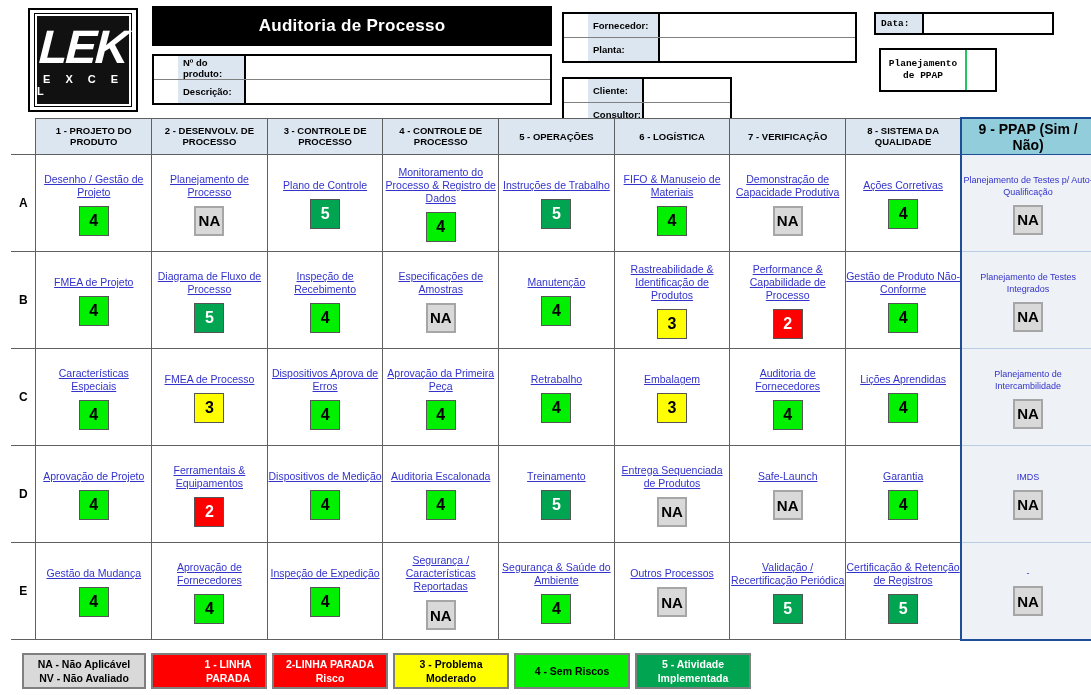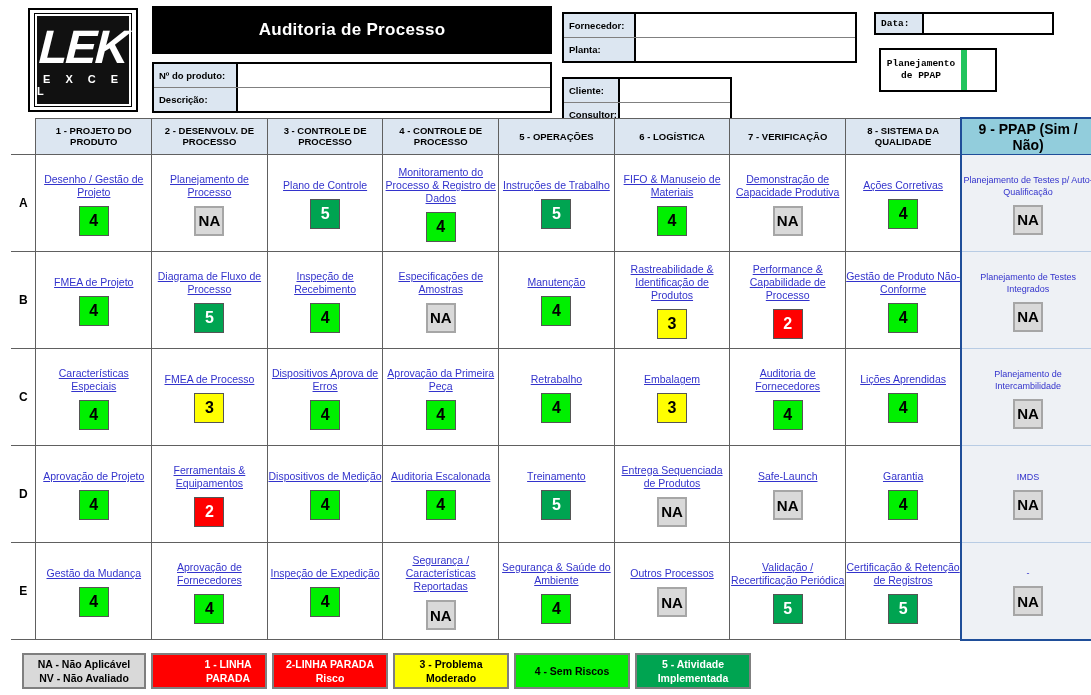--- a/index.html
+++ b/index.html
@@ -32,60 +32,60 @@
     font-style:italic;
     transform:skewX(-3deg);
   }
   .logo-word{
     color:#fff;font-size:11px;font-weight:bold;letter-spacing:6px;
     margin-top:3px;text-indent:6px;
   }
 
   .midcol{margin-left:14px;width:400px;}
   .title-bar{
-    background:#000;color:#fff;height:48px;
+    background:#000;color:#fff;height:40px;
     display:flex;align-items:center;justify-content:center;
     font-size:17px;font-weight:bold;letter-spacing:.3px;
   }
   .fields{margin-top:8px;border:2px solid #000;box-sizing:border-box;}
-  .frow{display:flex;height:23px;border-bottom:1px solid #808080;}
+  .frow{display:flex;height:23px;border-bottom:1px solid #808080;padding-left:24px;}
   .frow:last-child{border-bottom:none;}
   .flab{
     width:78px;background:#dce6f1;border-right:2px solid #000;
     font-size:9.5px;font-weight:bold;display:flex;align-items:center;
     padding-left:5px;box-sizing:border-box;color:#000;
   }
   .fval{flex:1;background:#fff;}
 
   .col3{margin-left:10px;}
   .supbox{border:2px solid #000;box-sizing:border-box;width:295px;}
   .supbox .flab{width:72px;}
 
   .prodbox{margin-left:10px;border:2px solid #000;box-sizing:border-box;width:288px;margin-top:8px;}
-  .prodbox .flab{width:84px;}
+  .prodbox .flab{width:68px;}
 
   .col4{margin-left:10px;font-family:Liberation Mono, monospace;}
   .databox{border:2px solid #000;box-sizing:border-box;width:180px;display:flex;height:23px;}
   .databox .flab{width:48px;}
 
   .resultado{
     margin-top:13px;display:flex;height:44px;width:288px;
     border:2px solid #000;box-sizing:border-box;
   }
   .res-label{flex:1;background:#000;color:#fff;display:flex;align-items:center;justify-content:center;
     font-size:16px;font-weight:bold;letter-spacing:.5px;}
   .res-score{width:44px;background:#ff0000;color:#fff;display:flex;align-items:center;justify-content:center;
     font-size:21px;font-weight:bold;}
 
   .ppapbox{
     margin-left:12px;margin-top:13px;width:118px;height:44px;
     border:2px solid #000;box-sizing:border-box;display:flex;background:#fff;
   }
   .ppap-lab{flex:1;display:flex;align-items:center;justify-content:center;text-align:center;
-    font-size:9.5px;font-weight:bold;line-height:12px;border-right:6px solid #22c55e;}
+    font-size:9.5px;font-weight:bold;line-height:12px;border-right:2px solid #22c55e;}
   .ppap-blank{width:28px;}
 
   
   .gridwrap{position:absolute;left:8px;top:117px;width:1091px;}
   table.grid{border-collapse:collapse;table-layout:fixed;width:1085px;margin-left:3px;}
   table.grid td{padding:0;vertical-align:middle;}
 
   .rowlabel-col{width:22px;}
   .dcol{width:102px;}
   .ppapcol{width:118px;}

